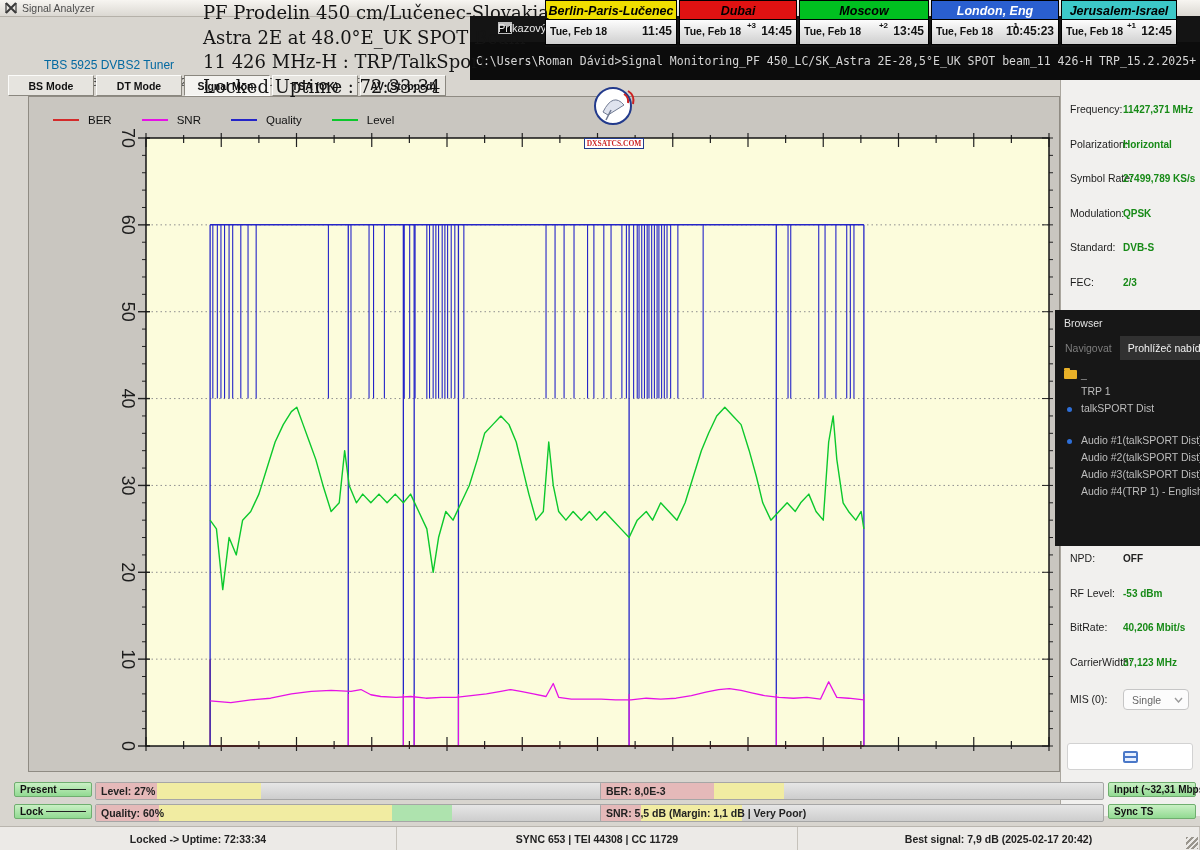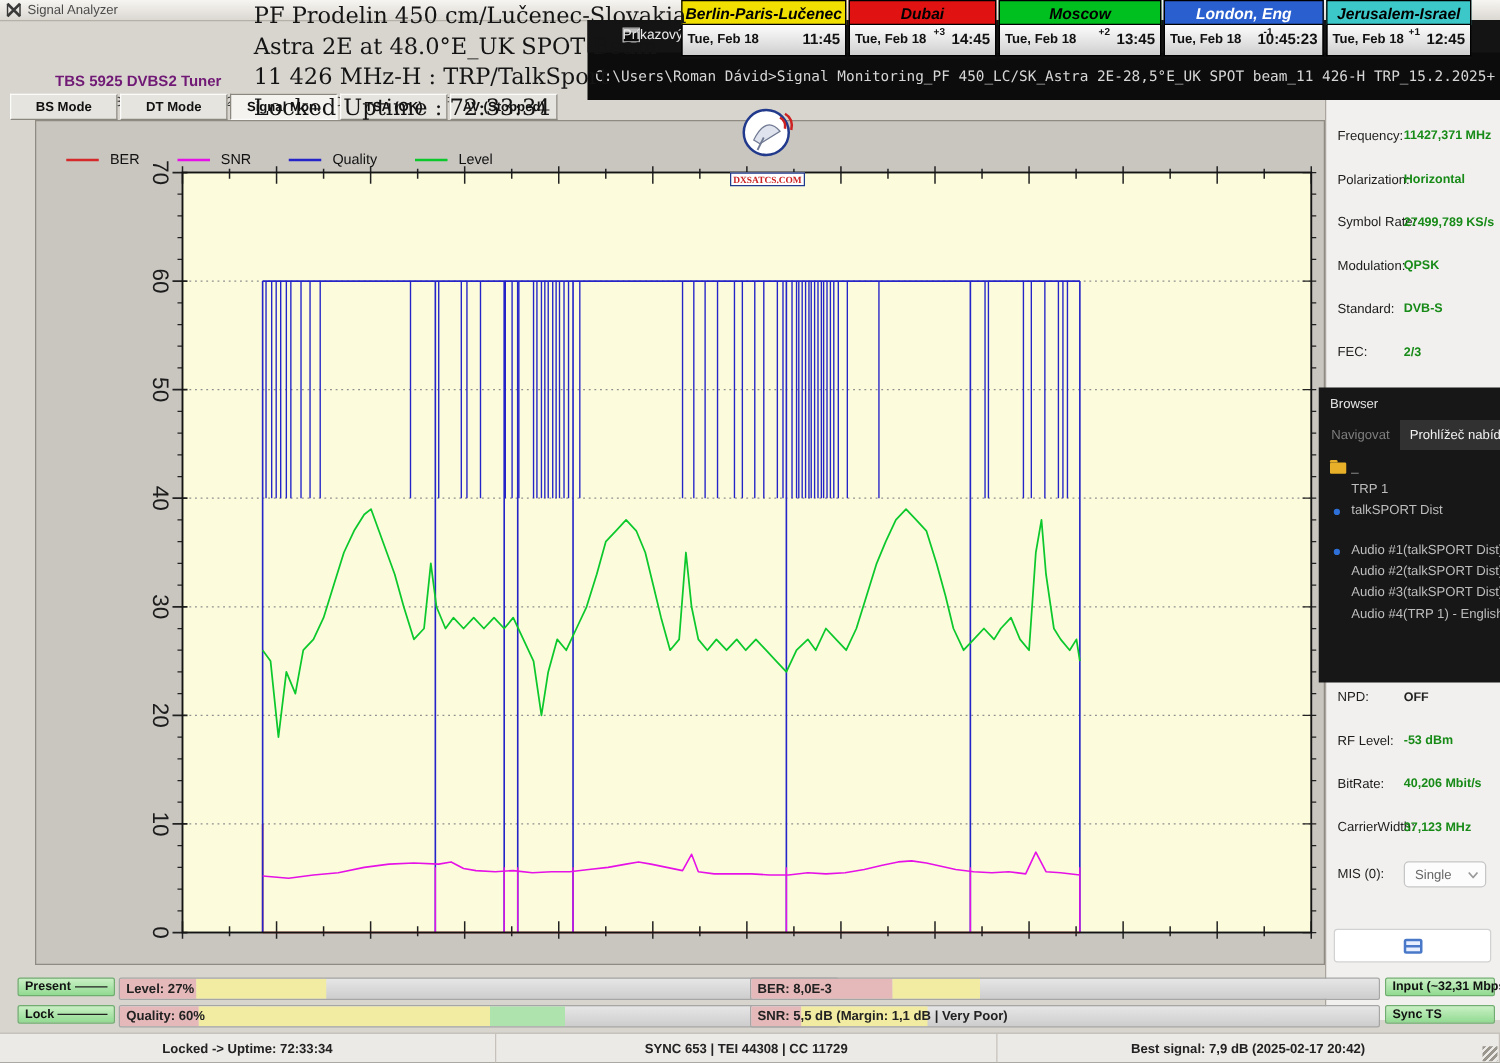--- a/index.html
+++ b/index.html
@@ -4,21 +4,21 @@
 <style>
   html,body{margin:0;padding:0;background:#555;}
   #screen{position:relative;width:1200px;height:850px;background:#d8d5cf;overflow:hidden;
           font-family:"Liberation Sans",sans-serif;color:#1a1a1a;}
   
   #titlebar{position:absolute;left:0;top:0;width:1200px;height:16px;
     background:linear-gradient(#f7f5f1,#dbd8d2);border-bottom:1px solid #b5b1a9;}
   #titlebar .ticon{position:absolute;left:5px;top:2px;width:12px;height:12px;}
   #titlebar .ttext{position:absolute;left:22px;top:2px;font-size:10.5px;color:#4c4c4c;}
   
-  #tuner-name{position:absolute;left:44px;top:58px;font-size:12px;font-weight:bold;color:#701a75;}
+  #tuner-name{position:absolute;left:44px;top:58px;font-size:12px;font-weight:normal;color:#0369a1;}
   #tuner-details{position:absolute;left:86px;top:76px;font-size:10.5px;color:#3a3a3a;white-space:nowrap;}
   
   #tabs{position:absolute;left:8px;top:75px;height:21px;display:flex;gap:2px;}
   .tabbtn{width:86px;height:21px;font-size:10.5px;font-weight:600;color:#111;text-align:center;line-height:21px;
     background:#e6e4df;border:1px solid;border-color:#fbfbf9 #8a877f #8a877f #fbfbf9;box-sizing:border-box;}
   .tabbtn.active{background:#f4f3f0;border-color:#8a877f #fbfbf9 #fbfbf9 #8a877f;}
   
   #overlay-text{position:absolute;left:203px;top:1px;font-family:"DejaVu Serif",serif;
     font-size:18px;line-height:24.5px;color:#141414;white-space:nowrap;z-index:30;}
   
@@ -34,21 +34,21 @@
   .clock{position:relative;height:47px;background:#111;}
   .clk-head{height:20px;text-align:center;font-size:12.5px;font-weight:bold;font-style:italic;line-height:20px;
     border:1px solid #000;box-sizing:border-box;white-space:nowrap;overflow:hidden;}
   .clk-body{position:relative;height:25px;background:linear-gradient(#fdfdfd,#cfcfcf);border:1px solid #000;border-top:none;box-sizing:border-box;}
   .clk-date{position:absolute;left:4px;top:5px;font-size:10.5px;font-weight:bold;color:#111;}
   .clk-off{position:absolute;right:40px;top:1px;font-size:8px;font-weight:bold;color:#111;}
   .clk-time{position:absolute;right:4px;top:4px;font-size:12px;font-weight:bold;color:#111;}
   
   #chart-widget{position:absolute;left:28px;top:96px;width:1032px;height:676px;background:#c9c6c0;
     border:1px solid #8f8b83;box-sizing:border-box;}
-  #legend{position:absolute;left:24px;top:22px;height:18px;display:flex;align-items:center;z-index:2;justify-content:flex-end;}
+  #legend{position:absolute;left:24px;top:14px;height:18px;display:flex;align-items:center;z-index:2;justify-content:flex-end;}
   .lg-item{display:flex;align-items:center;margin-right:30px;}
   .lg-swatch{width:26px;height:2px;margin-right:9px;}
   .lg-label{font-size:11.5px;color:#111;}
   
   #logo{position:absolute;left:577px;top:86px;width:74px;height:50px;z-index:25;text-align:center;}
   #logo .logo-label{display:inline-block;background:#fff;border:1px solid #223a8c;color:#cc2222;
     font-weight:bold;font-size:7.5px;font-family:"Liberation Serif",serif;padding:0 2px;margin-top:-3px;}
   
   #sidebar{position:absolute;left:1060px;top:80px;width:140px;height:736px;background:#f1f0ee;
     border-left:1px solid #aaa69e;box-sizing:border-box;}

